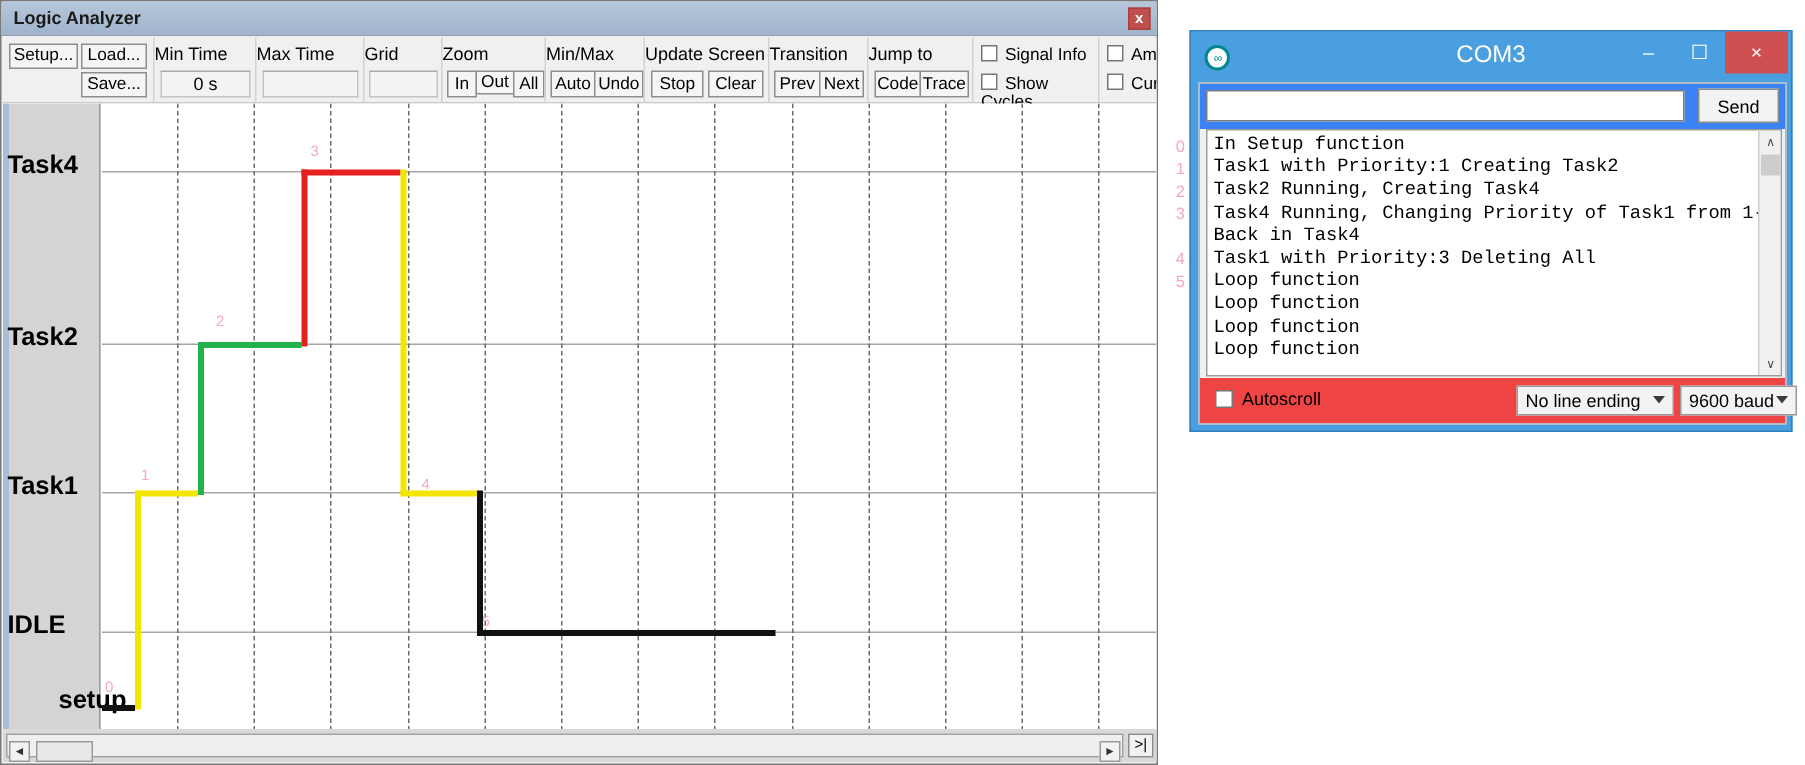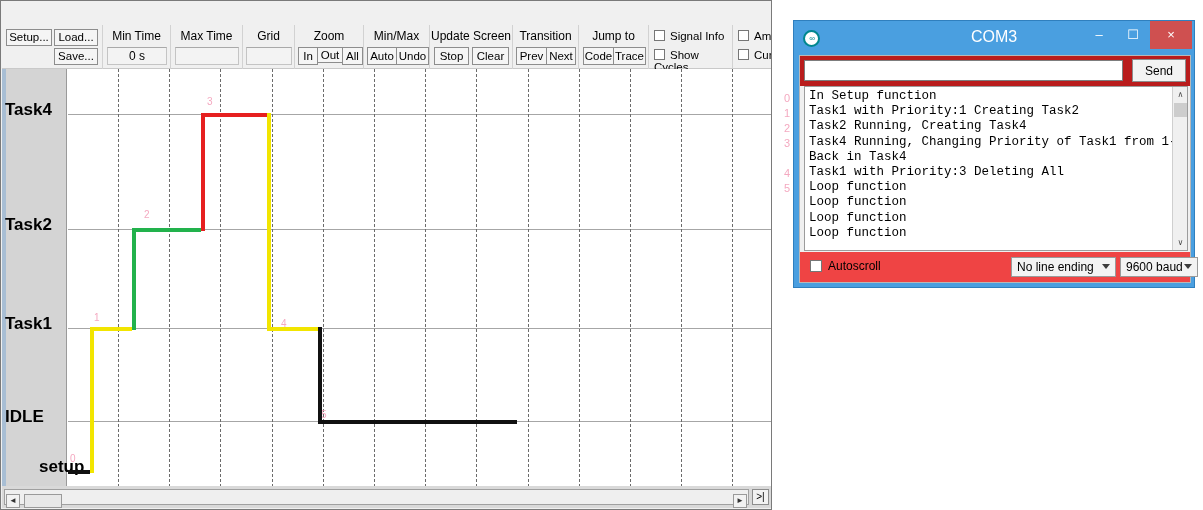--- a/index.html
+++ b/index.html
@@ -40,21 +40,21 @@
     background: #f0f0f0;
     border-bottom: 1px solid #c9c9c9;
   }
   .tb-group {
     position: absolute; top: 0; height: 44px;
     border-left: 1px solid #d2d2d2;
   }
   .tb-group.first { border-left: none; }
   .tb-glabel {
     position: absolute; top: 4px; left: 0; width: 100%;
-    text-align: center; font-size: 12px; color: #000;
+    font-size: 12px; color: #000;
   }
   .tb-btn {
     position: absolute;
     background: #f5f5f5;
     border: 1px solid #8d8d8d;
     font-size: 11.5px; color: #000;
     text-align: center;
     cursor: pointer;
     padding: 0;
     font-family: "Liberation Sans", sans-serif;
@@ -182,21 +182,21 @@
   #sm-max { right: 44px; }
   #sm-close { right: 2px; width: 42px; background: #cf5050; }
 
   #sm-body {
     position: absolute; left: 5px; top: 34px; width: 392px; height: 228px;
     background: #f0f0f0;
     border: 1px solid #b8b8b8;
   }
   #sm-sendrow {
     position: absolute; left: 0; top: 0; width: 100%; height: 30px;
-    background: #b91c1c;
+    background: #3b82f6;
   }
   #sm-input {
     position: absolute; left: 4px; top: 4px; width: 319px; height: 21px;
     background: #ffffff; border: 1px solid #7d7d7d;
     font-size: 12px; padding: 0 3px;
     font-family: "Liberation Sans", sans-serif;
   }
   #sm-send {
     position: absolute; right: 4px; top: 3px; width: 54px; height: 23px;
     background: #f3f3f3; border: 1px solid #8d8d8d;
@@ -255,20 +255,24 @@
   #sm-lineending { left: 211px; width: 105px; }
   #sm-baud { left: 320px; width: 78px; }
 </style>
 </head>
 <body>
 
 <div id="root">
 
   <div id="la-window">
 
+    <div id="la-titlebar">
+      <div id="la-title-text">Logic Analyzer</div>
+      <div id="la-close">x</div>
+    </div>
 
     <div id="la-toolbar">
 
       <div class="tb-group first" style="left:0; width:100px;">
         <button class="tb-btn" style="left:4px; top:4px; width:46px; height:17px;">Setup...</button>
         <button class="tb-btn" style="left:52px; top:4px; width:44px; height:17px;">Load...</button>
         <button class="tb-btn" style="left:52px; top:23px; width:44px; height:17px;">Save...</button>
       </div>
 
       <div class="tb-group" style="left:100px; width:68px;">

